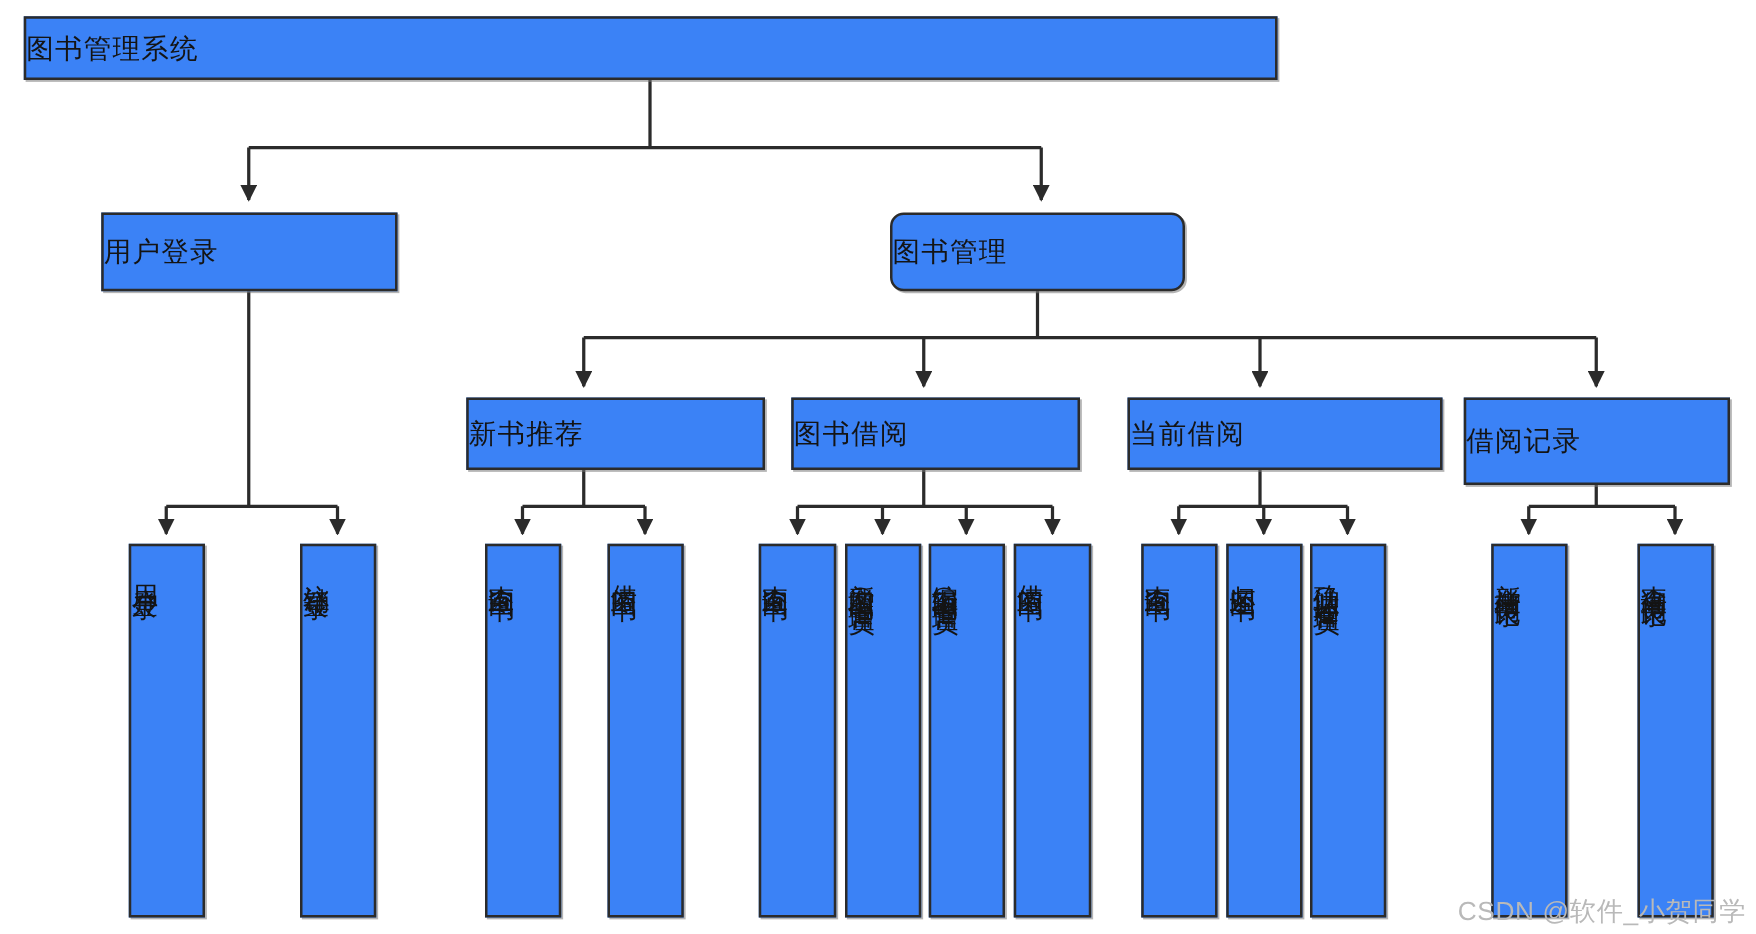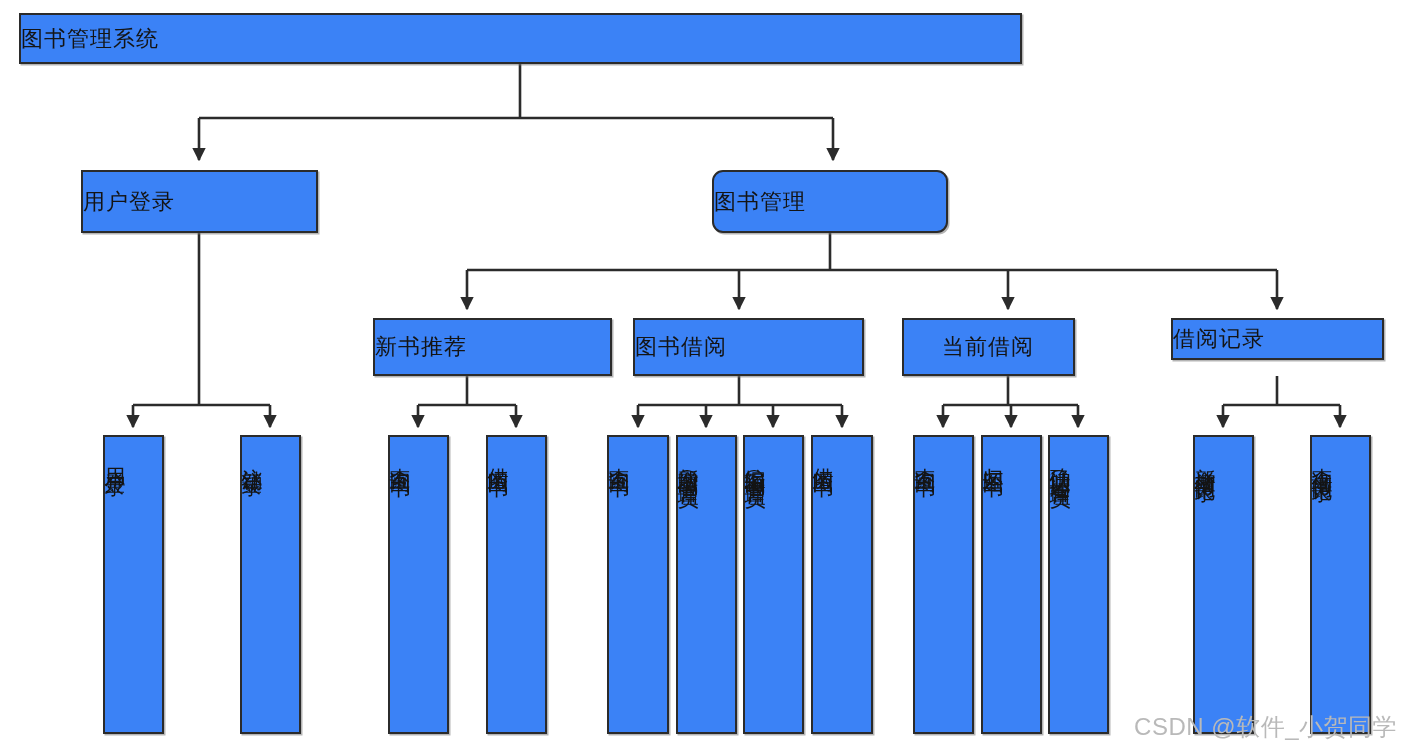--- a/index.html
+++ b/index.html
@@ -43,21 +43,21 @@
     text-orientation:upright;
     font-size:21px;
     letter-spacing:3px;
     line-height:1;
     white-space:nowrap;
   }
   .watermark{
     position:absolute;
     right:8px;
     bottom:4px;
-    font-size:24px;
+    font-size:21px;
     color:#b9b9b9;
     letter-spacing:0.5px;
     white-space:nowrap;
     font-family:"Liberation Sans","DejaVu Sans",sans-serif;
   }
   svg#edges{
     position:absolute;left:0;top:0;
     width:1405px;height:747px;
     pointer-events:none;
   }
@@ -127,24 +127,24 @@
   <div class="node" style="left:712px;top:170px;width:236px;height:63px;border-radius:11px;">
     <span class="label">图书管理</span>
   </div>
 
   <div class="node" style="left:361px;top:318px;width:239px;height:58px;margin-left:12px;">
     <span class="label">新书推荐</span>
   </div>
   <div class="node" style="left:633px;top:318px;width:231px;height:58px;">
     <span class="label">图书借阅</span>
   </div>
-  <div class="node" style="left:902px;top:318px;width:173px;height:58px;padding-left:38px;">
+  <div class="node" style="left:902px;top:318px;width:252px;height:58px;">
     <span class="label">当前借阅</span>
   </div>
-  <div class="node" style="left:1171px;top:318px;width:213px;height:42px;">
+  <div class="node" style="left:1171px;top:318px;width:213px;height:70px;">
     <span class="label">借阅记录</span>
   </div>
 
   <div class="node vertical" style="left:103px;top:435px;width:61px;height:299px;">
     <span class="label">用户登录</span>
   </div>
   <div class="node vertical" style="left:240px;top:435px;width:61px;height:299px;">
     <span class="label">注销登录</span>
   </div>
 

